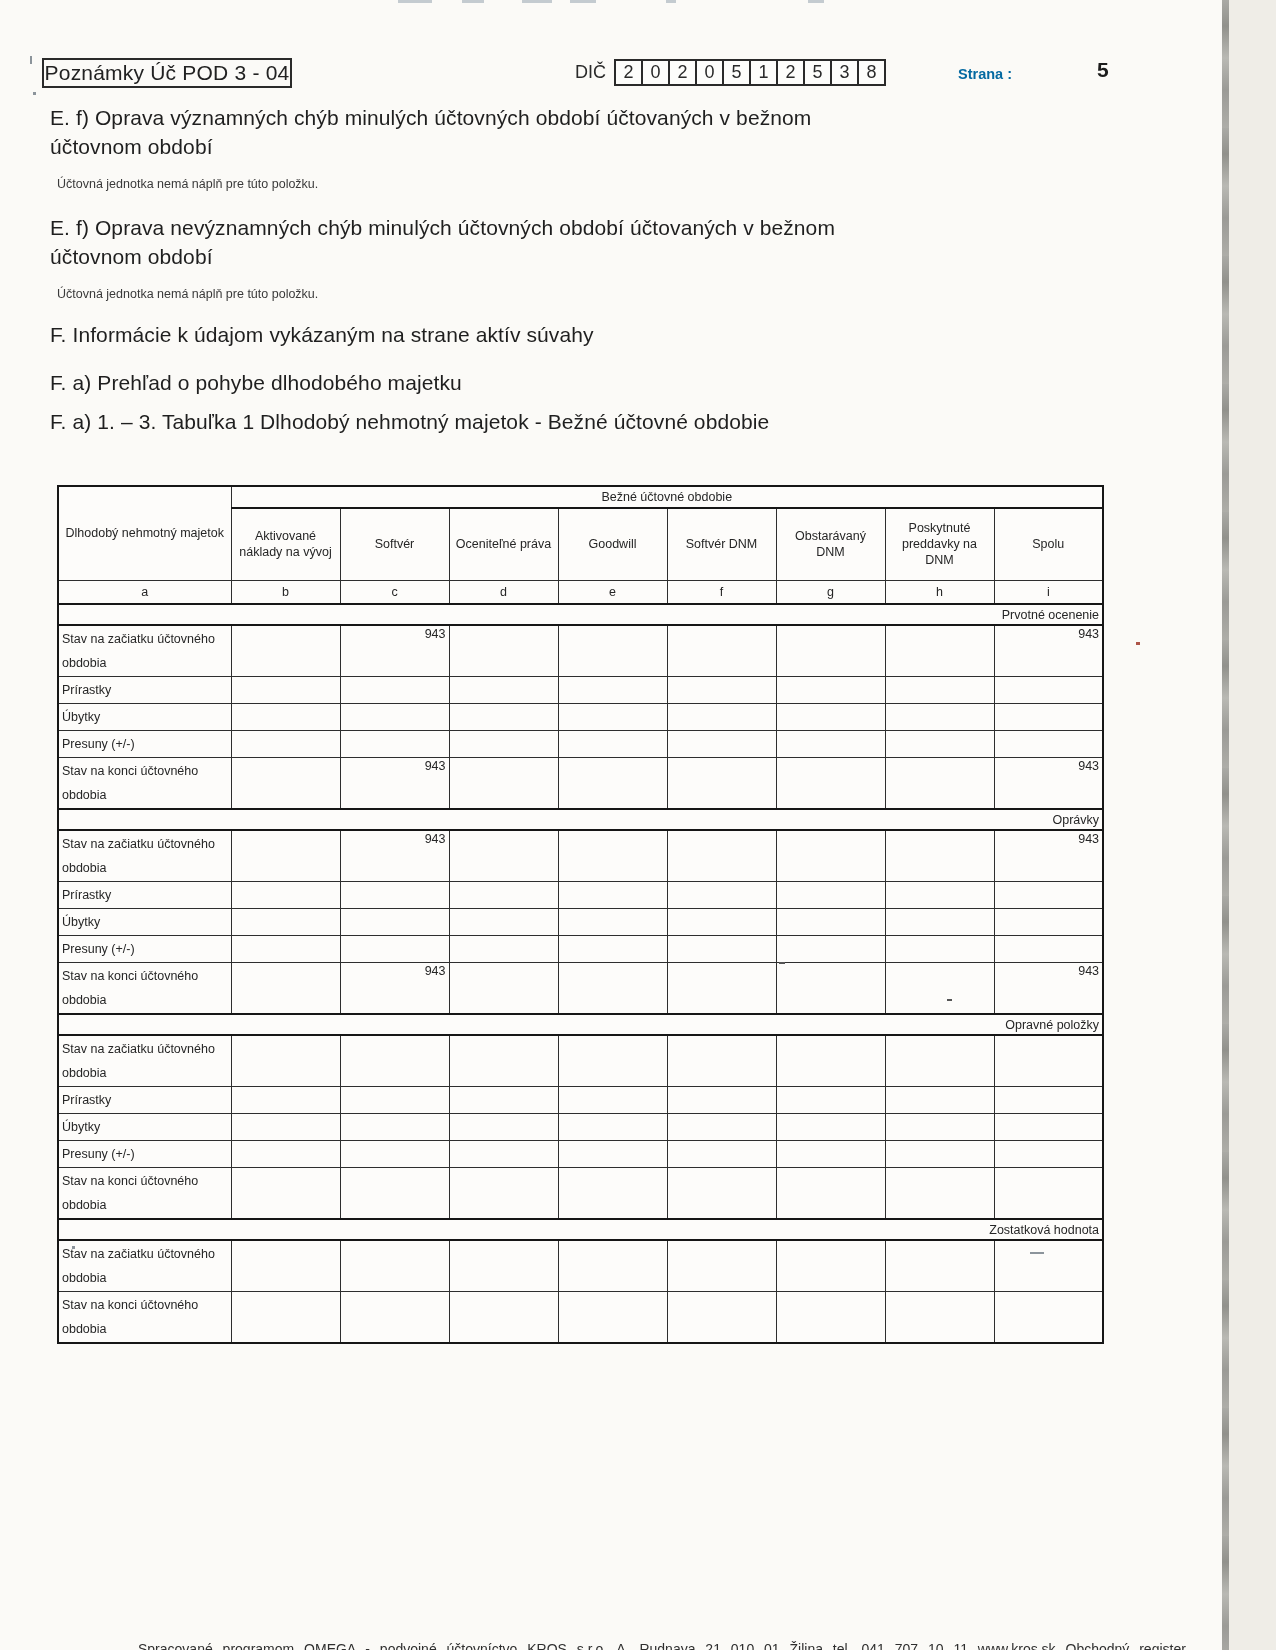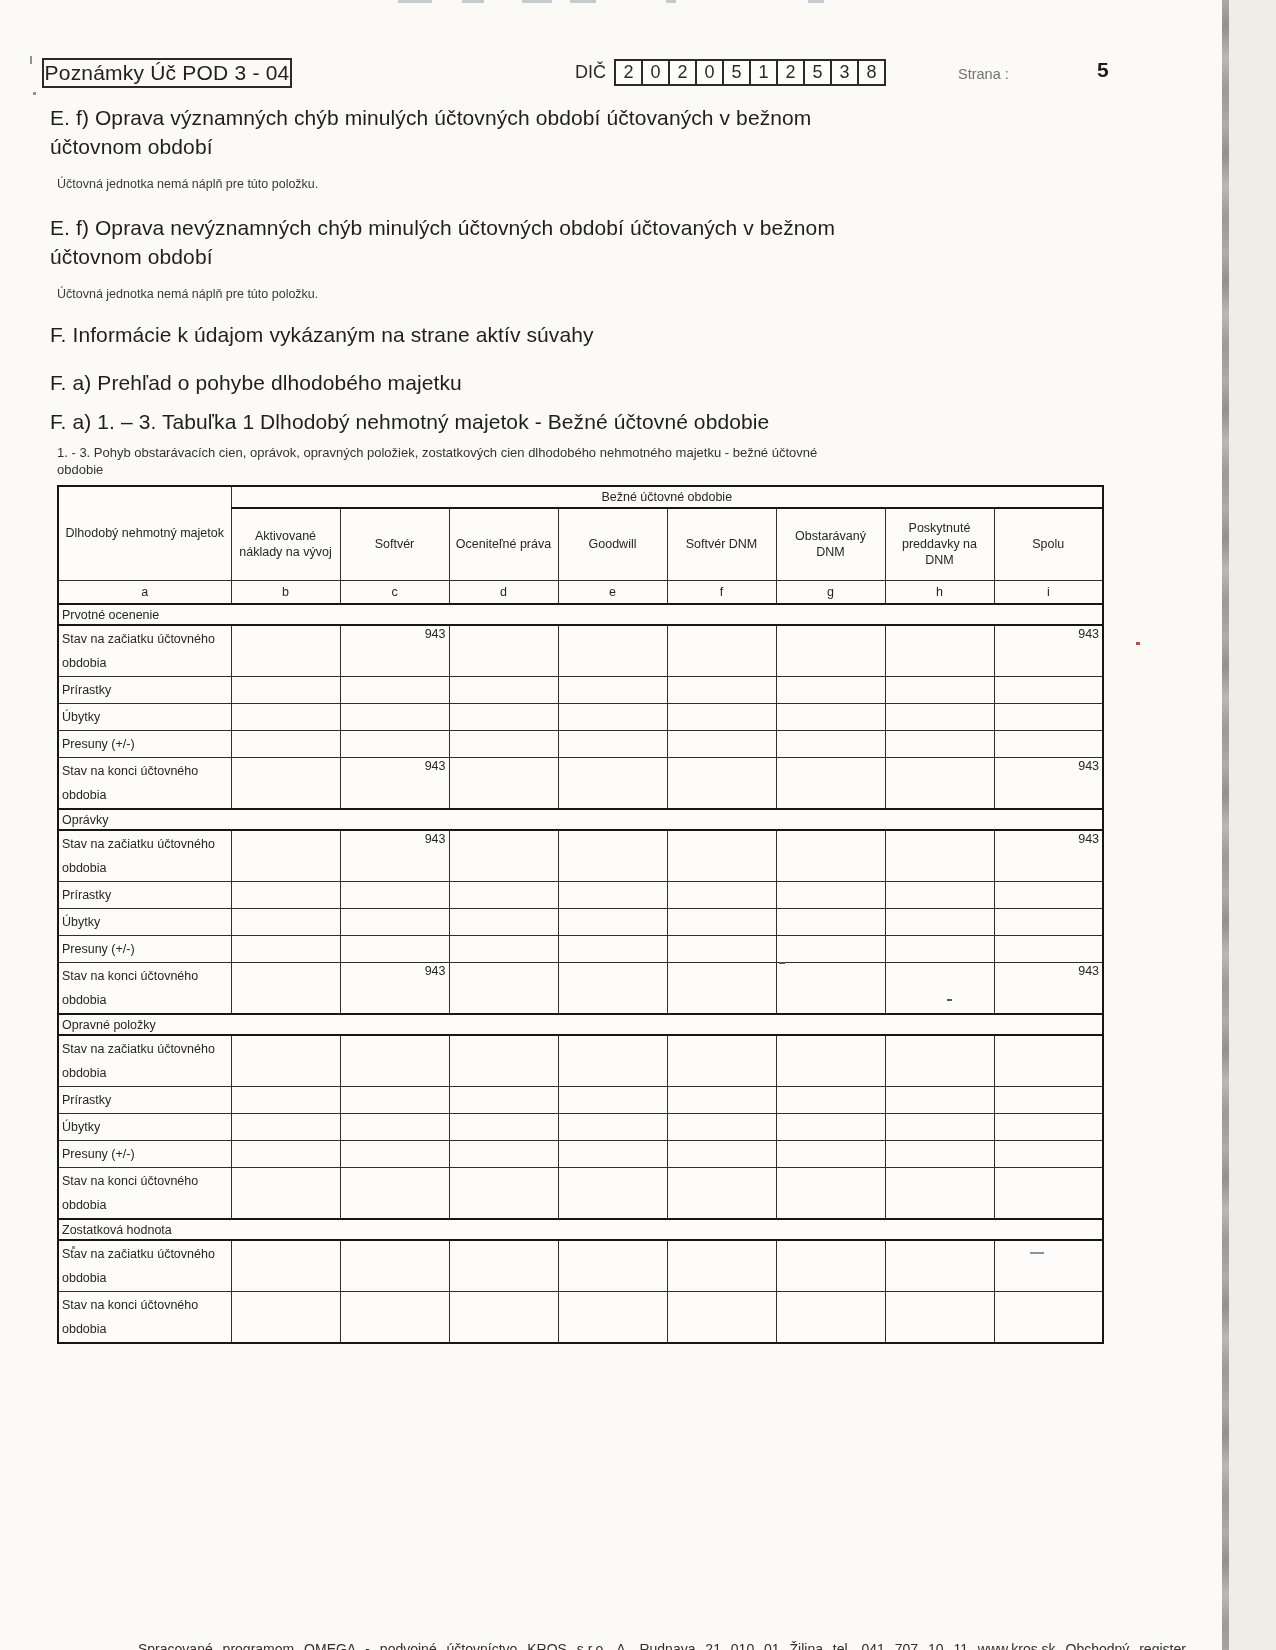--- a/index.html
+++ b/index.html
@@ -20,21 +20,21 @@
     font-size:21px;letter-spacing:.2px;color:#222;
   }
   .dic-label{position:absolute;left:575px;top:62px;font-size:18px;color:#2a2a2a;}
   .dic-boxes{position:absolute;left:614px;top:59px;display:flex;}
   .dic-cell{
     width:25px;height:23px;border:2px solid #2a2a2a;margin-left:-2px;
     display:flex;align-items:center;justify-content:center;
     font-size:18px;color:#2a2a2a;background:#fdfdfb;
   }
   .dic-cell:first-child{margin-left:0;}
-  .strana-label{position:absolute;left:958px;top:66px;font-size:14.5px;color:#737373;}
+  .strana-label{position:absolute;left:958px;top:66px;font-size:14.5px;color:#0369a1;font-weight:bold;}
   .page-number{position:absolute;left:1097px;top:58px;font-size:21px;font-weight:bold;color:#1c1c1c;}
 
   
   .h-main{
     position:absolute;left:50px;width:980px;
     font-size:21px;line-height:29px;font-weight:normal;color:#1f1f1f;
     white-space:pre-line;letter-spacing:.1px;
   }
   .h-e1{top:103px;}
   .h-e2{top:213px;}
@@ -76,20 +76,21 @@
   }
   .colhead-cell{
     text-align:center;vertical-align:middle;
     font-weight:bold;font-size:13px;line-height:16px;padding:1px 2px;
   }
   .letter-cell{text-align:center;font-size:12px;color:#2c2c2c;border-bottom:2px solid #161616 !important;}
   .section-cell{
     font-size:12.5px;padding-left:6px;color:#2a2a2a;
     border-top:2px solid #161616 !important;
     border-bottom:2px solid #161616 !important;
+    text-align:right;
   }
   .rowlabel-cell{font-weight:bold;font-size:12.5px;line-height:24px;padding-left:10px;vertical-align:top;padding-top:3px;}
   .value-cell{text-align:right;padding-right:4px;font-size:12.5px;vertical-align:top;padding-top:3px;}
 
   
   .scan-strip{
     position:absolute;left:1222px;top:0;width:7px;height:1650px;
     background:repeating-linear-gradient(
       to bottom,
       #8f8f8a 0px,#6e6e68 26px,#a3a39d 58px,#7b7b76 90px,#94948e 128px);
@@ -133,22 +134,20 @@
 účtovnom období</div>
   <div class="note note-1">Účtovná jednotka nemá náplň pre túto položku.</div>
 
   <div class="h-main h-e2">E. f) Oprava nevýznamných chýb minulých účtovných období účtovaných v bežnom
 účtovnom období</div>
   <div class="note note-2">Účtovná jednotka nemá náplň pre túto položku.</div>
 
   <div class="h-main h-fa">F. a) Prehľad o pohybe dlhodobého majetku</div>
   <div class="h-main h-f">F. Informácie k údajom vykázaným na strane aktív súvahy</div>
   <div class="h-main h-fa13">F. a) 1. – 3. Tabuľka 1 Dlhodobý nehmotný majetok - Bežné účtovné obdobie</div>
-  <div class="subtitle">1. - 3. Pohyb obstarávacích cien, oprávok, opravných položiek, zostatkových cien dlhodobého nehmotného majetku - bežné účtovné
-obdobie</div>
 
   <div class="tbl-wrap">
     <table class="dnm">
       <colgroup>
         <col style="width:173px">
         <col style="width:109px">
           <col style="width:109px">
           <col style="width:109px">
           <col style="width:109px">
         <col style="width:109px">

